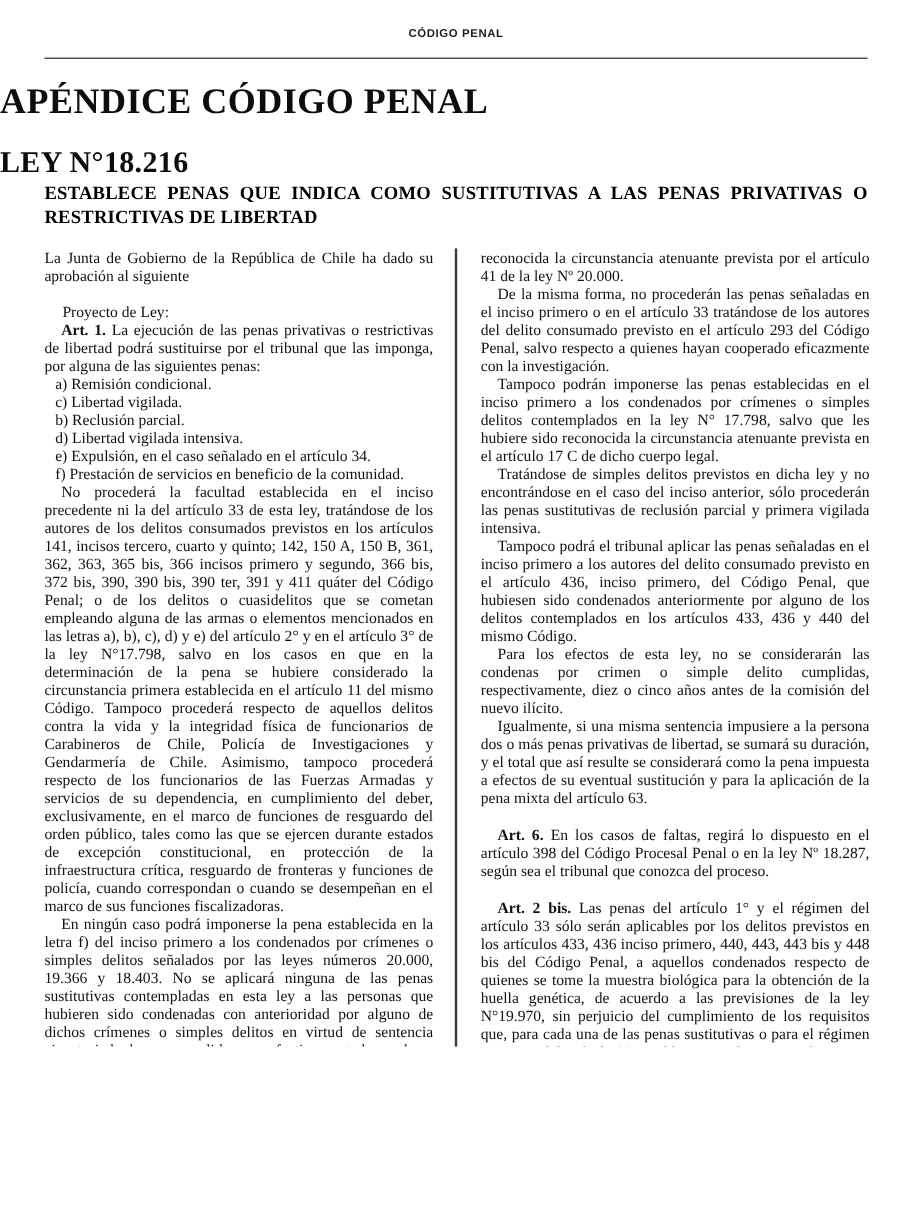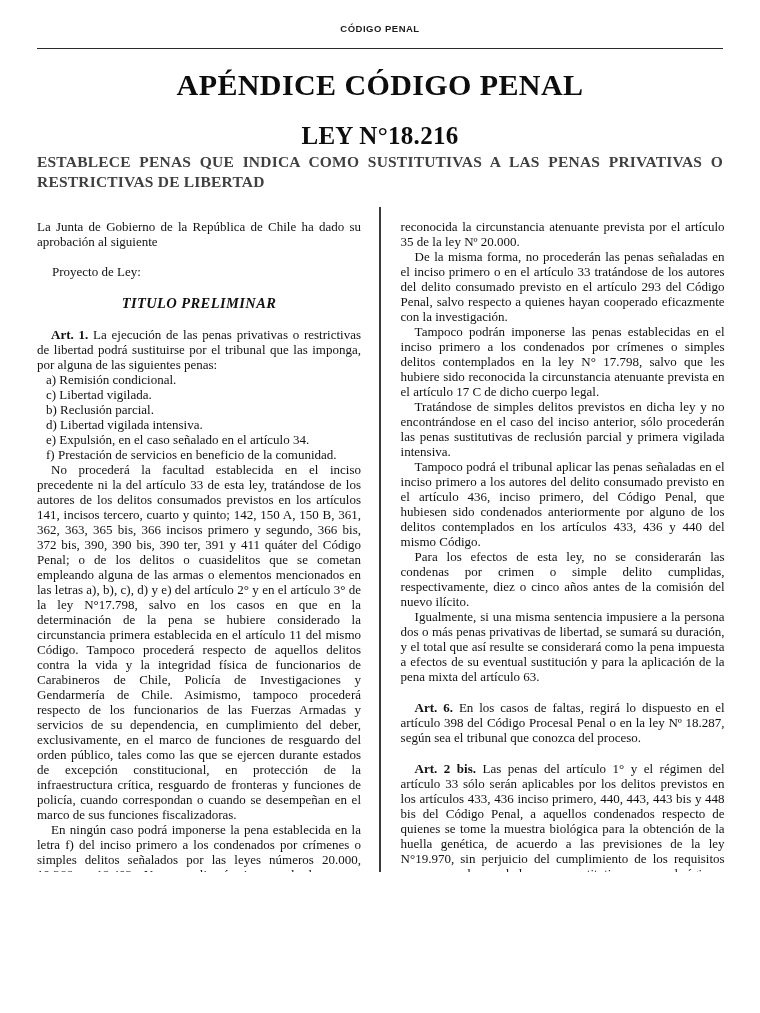--- a/index.html
+++ b/index.html
@@ -24,45 +24,45 @@
     font-size: 9.5px; font-weight: 700;
     letter-spacing: 0.5px;
     color: #1c1c1c;
   }
   .head-rule {
     position: absolute; top: 48px; left: 37px; width: 686px;
     border-top: 1.6px solid #2a2a2a;
   }
   .title-appendix {
     position: absolute; top: 68px; left: 0; right: 0;
-    text-align: center;
+    text-align: left;
     font-size: 30px; font-weight: 700;
     letter-spacing: 0.4px;
     color: #0d0d0d;
   }
   .title-law {
     position: absolute; top: 122px; left: 0; right: 0;
-    text-align: center;
+    text-align: left;
     font-size: 25px; font-weight: 700;
     letter-spacing: 0.3px;
     color: #0d0d0d;
   }
   .subtitle {
     position: absolute; top: 152px; left: 37px; width: 686px;
     font-size: 15.5px; font-weight: 700;
     line-height: 20px;
     text-align: justify;
     letter-spacing: 0.2px;
-    color: #404040;
+    color: #000000;
   }
   .columns {
     position: absolute; top: 207px; left: 37px; width: 688px;
     display: flex; align-items: flex-start;
   }
-  .col { width: 324px; font-size: 13px; line-height: 15px; text-align: justify; margin-top: 12px; }
+  .col { width: 324px; font-size: 13px; line-height: 15px; text-align: justify; }
   .col-divider {
     width: 1.6px; height: 745px;
     background: #3a3a3a;
     margin-left: 18px; margin-right: 20px;
     flex: none;
   }
   .col p { margin: 0; }
   .col p.indent { text-indent: 14px; }
   .col p.item { padding-left: 9px; }
   .col p.gap-before { margin-top: 16px; }
@@ -94,36 +94,35 @@
 
   <div class="title-appendix">APÉNDICE CÓDIGO PENAL</div>
   <div class="title-law">LEY N°18.216</div>
   <div class="subtitle">ESTABLECE PENAS QUE INDICA COMO SUSTITUTIVAS A LAS PENAS PRIVATIVAS O RESTRICTIVAS DE LIBERTAD</div>
 
   <div class="columns">
 
     <div class="col">
       <p>La Junta de Gobierno de la República de Chile ha dado su aprobación al siguiente</p>
       <p class="project-label">Proyecto de Ley:</p>
-      <p class="section-heading">TITULO PRELIMINAR</p>
       <p class="indent"><span class="lead">Art. 1.</span><span> La ejecución de las penas privativas o restrictivas de libertad podrá sustituirse por el tribunal que las imponga, por alguna de las siguientes penas:</span></p>
       <p class="item">a) Remisión condicional.</p>
       <p class="item">c) Libertad vigilada.</p>
       <p class="item">b) Reclusión parcial.</p>
       <p class="item">d) Libertad vigilada intensiva.</p>
       <p class="item">e) Expulsión, en el caso señalado en el artículo 34.</p>
       <p class="item">f) Prestación de servicios en beneficio de la comunidad.</p>
       <p class="indent">No procederá la facultad establecida en el inciso precedente ni la del artículo 33 de esta ley, tratándose de los autores de los delitos consumados previstos en los artículos 141, incisos tercero, cuarto y quinto; 142, 150 A, 150 B, 361, 362, 363, 365 bis, 366 incisos primero y segundo, 366 bis, 372 bis, 390, 390 bis, 390 ter, 391 y 411 quáter del Código Penal; o de los delitos o cuasidelitos que se cometan empleando alguna de las armas o elementos mencionados en las letras a), b), c), d) y e) del artículo 2° y en el artículo 3° de la ley N°17.798, salvo en los casos en que en la determinación de la pena se hubiere considerado la circunstancia primera establecida en el artículo 11 del mismo Código. Tampoco procederá respecto de aquellos delitos contra la vida y la integridad física de funcionarios de Carabineros de Chile, Policía de Investigaciones y Gendarmería de Chile. Asimismo, tampoco procederá respecto de los funcionarios de las Fuerzas Armadas y servicios de su dependencia, en cumplimiento del deber, exclusivamente, en el marco de funciones de resguardo del orden público, tales como las que se ejercen durante estados de excepción constitucional, en protección de la infraestructura crítica, resguardo de fronteras y funciones de policía, cuando correspondan o cuando se desempeñan en el marco de sus funciones fiscalizadoras.</p>
       <p class="indent">En ningún caso podrá imponerse la pena establecida en la letra f) del inciso primero a los condenados por crímenes o simples delitos señalados por las leyes números 20.000, 19.366 y 18.403. No se aplicará ninguna de las penas sustitutivas contempladas en esta ley a las personas que hubieren sido condenadas con anterioridad por alguno de dichos crímenes o simples delitos en virtud de sentencia ejecutoriada, hayan cumplido o no efectivamente la condena, a menos que les hubiere sido</p>
     </div>
 
     <div class="col-divider"></div>
 
     <div class="col">
-      <p>reconocida la circunstancia atenuante prevista por el artículo 35 de la ley Nº 20.000.</p>
+      <p>reconocida la circunstancia atenuante prevista por el artículo 41 de la ley Nº 20.000.</p>
       <p class="indent">De la misma forma, no procederán las penas señaladas en el inciso primero o en el artículo 33 tratándose de los autores del delito consumado previsto en el artículo 293 del Código Penal, salvo respecto a quienes hayan cooperado eficazmente con la investigación.</p>
       <p class="indent">Tampoco podrán imponerse las penas establecidas en el inciso primero a los condenados por crímenes o simples delitos contemplados en la ley N° 17.798, salvo que les hubiere sido reconocida la circunstancia atenuante prevista en el artículo 17 C de dicho cuerpo legal.</p>
       <p class="indent">Tratándose de simples delitos previstos en dicha ley y no encontrándose en el caso del inciso anterior, sólo procederán las penas sustitutivas de reclusión parcial y primera vigilada intensiva.</p>
       <p class="indent">Tampoco podrá el tribunal aplicar las penas señaladas en el inciso primero a los autores del delito consumado previsto en el artículo 436, inciso primero, del Código Penal, que hubiesen sido condenados anteriormente por alguno de los delitos contemplados en los artículos 433, 436 y 440 del mismo Código.</p>
       <p class="indent">Para los efectos de esta ley, no se considerarán las condenas por crimen o simple delito cumplidas, respectivamente, diez o cinco años antes de la comisión del nuevo ilícito.</p>
       <p class="indent">Igualmente, si una misma sentencia impusiere a la persona dos o más penas privativas de libertad, se sumará su duración, y el total que así resulte se considerará como la pena impuesta a efectos de su eventual sustitución y para la aplicación de la pena mixta del artículo 63.</p>
       <p class="indent gap-before"><span class="lead">Art. 6.</span><span> En los casos de faltas, regirá lo dispuesto en el artículo 398 del Código Procesal Penal o en la ley Nº 18.287, según sea el tribunal que conozca del proceso.</span></p>
       <p class="indent gap-before"><span class="lead">Art. 2 bis.</span><span> Las penas del artículo 1° y el régimen del artículo 33 sólo serán aplicables por los delitos previstos en los artículos 433, 436 inciso primero, 440, 443, 443 bis y 448 bis del Código Penal, a aquellos condenados respecto de quienes se tome la muestra biológica para la obtención de la huella genética, de acuerdo a las previsiones de la ley N°19.970, sin perjuicio del cumplimiento de los requisitos que, para cada una de las penas sustitutivas o para el régimen intensivo del artículo 33, establecen esta ley y su reglamento.</span></p>
     </div>
 

